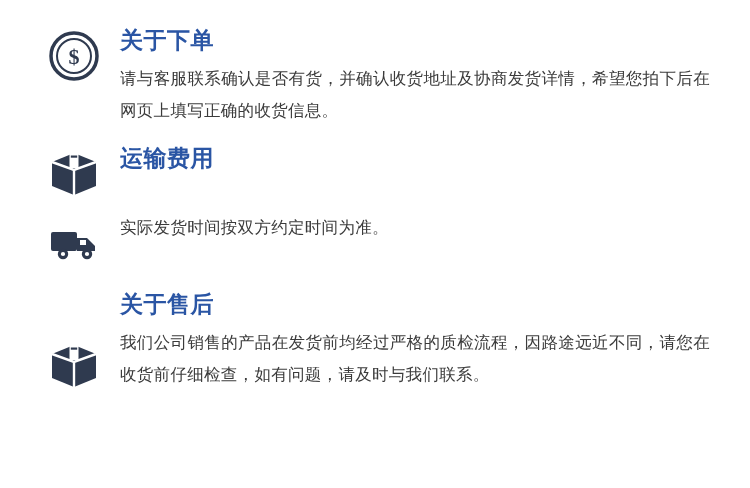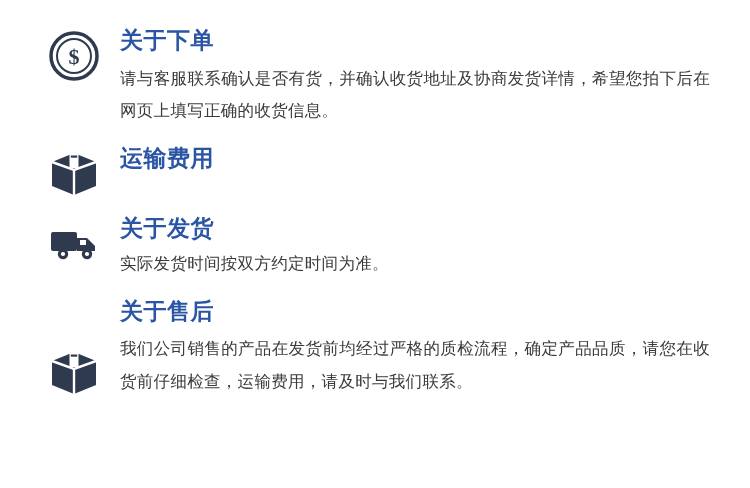--- a/index.html
+++ b/index.html
@@ -115,36 +115,35 @@
           <path d="M29 20 L39 20 L47 28 L47 33 L29 33 Z" fill="#2f3a4f"></path>
           <rect x="32" y="22" width="6" height="5" fill="#ffffff"></rect>
           <circle cx="15" cy="36" r="5.2" fill="#2f3a4f"></circle>
           <circle cx="15" cy="36" r="2.1" fill="#ffffff"></circle>
           <circle cx="39" cy="36" r="5.2" fill="#2f3a4f"></circle>
           <circle cx="39" cy="36" r="2.1" fill="#ffffff"></circle>
         </svg>
       </span>
     </div>
     <div class="text-col">
-      <p class="sec-title">关于发货</p>
       <p class="sec-body">实际发货时间按双方约定时间为准。</p>
     </div>
   </div>
 
   <div class="section sec-after">
     <div class="icon-col">
       <span class="icon-box">
         <svg viewBox="0 0 52 52" width="52" height="52" aria-hidden="true">
           <path d="M4 16 L26 7 L48 16 L48 40 L26 49 L4 40 Z" fill="#2f3a4f"></path>
           <rect x="21.5" y="6" width="9" height="16" fill="#ffffff"></rect>
           <rect x="22.8" y="9.5" width="6.4" height="2.2" fill="#2f3a4f"></rect>
           <path d="M4 16 L26 24 L48 16" fill="none" stroke="#ffffff" stroke-width="2.4"></path>
           <path d="M26 24 L26 49" fill="none" stroke="#ffffff" stroke-width="2.4"></path>
         </svg>
       </span>
     </div>
     <div class="text-col">
       <p class="sec-title">关于售后</p>
-      <p class="sec-body">我们公司销售的产品在发货前均经过严格的质检流程，确定产品品质，请您在收货前仔细检查，运输费用，请及时与我们联系。</p>
+      <p class="sec-body">我们公司销售的产品在发货前均经过严格的质检流程，因路途远近不同，请您在收货前仔细检查，如有问题，请及时与我们联系。</p>
     </div>
   </div>
 
 </div>
 
 </body></html>

